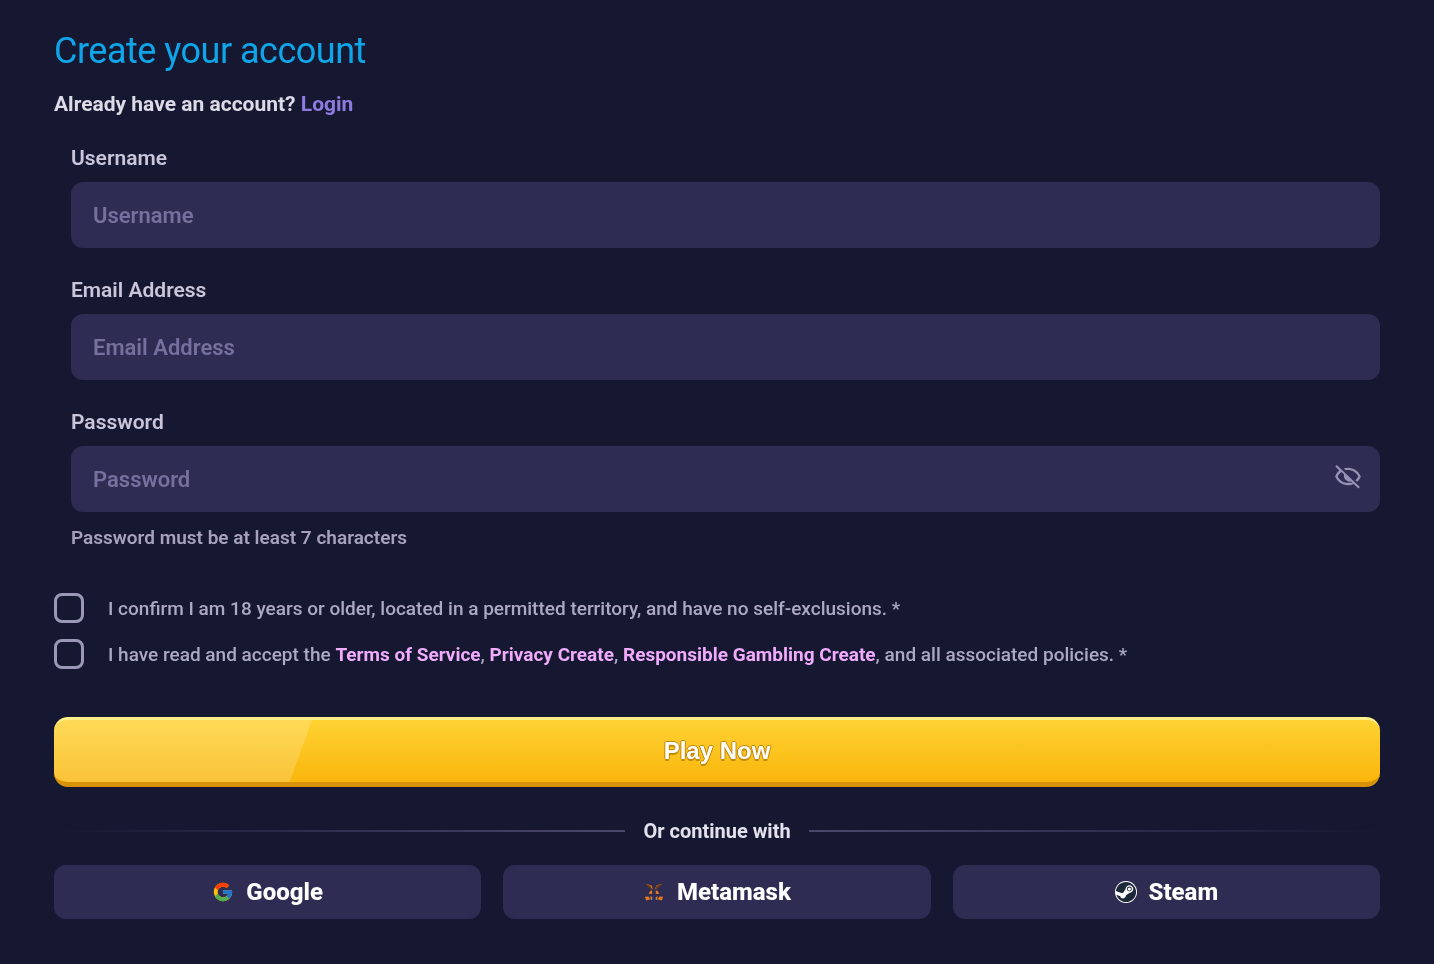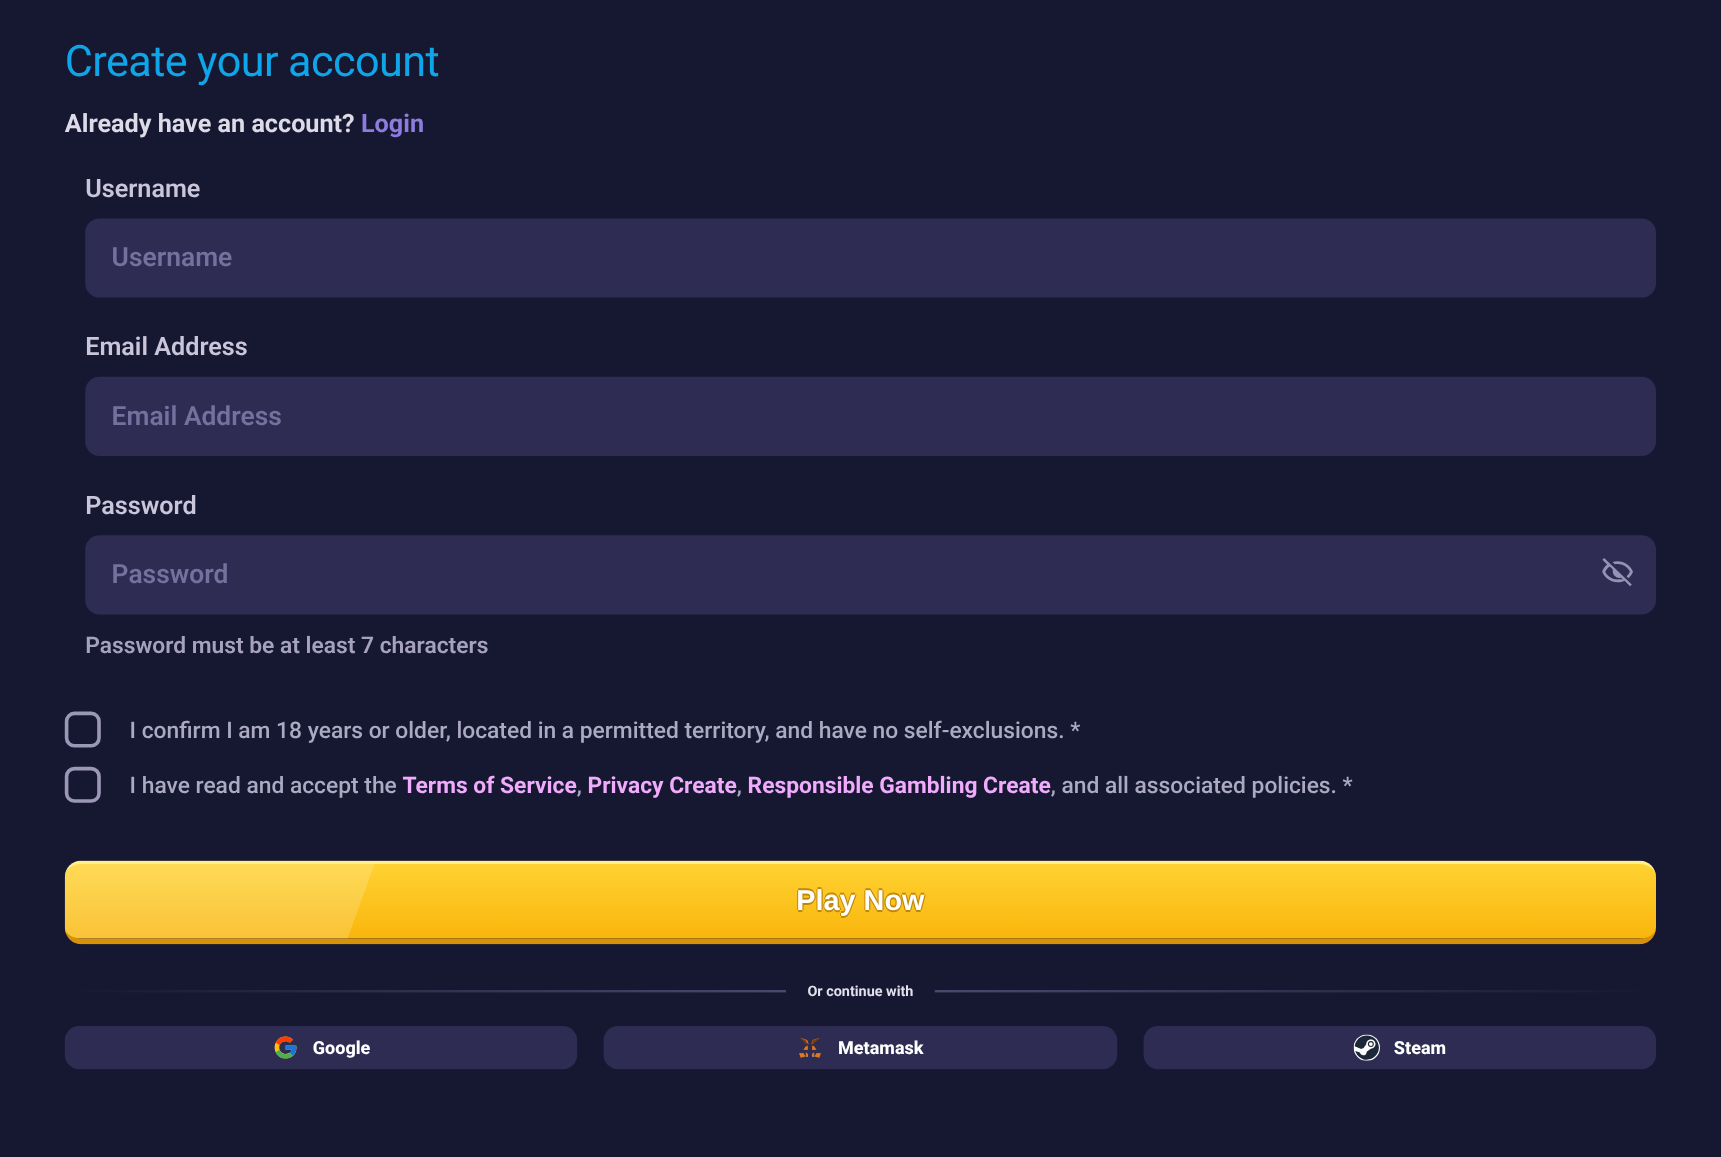--- a/index.html
+++ b/index.html
@@ -130,39 +130,39 @@
     gap: 18px;
     margin-top: 32px;
   }
   .divider-line {
     flex: 1;
     height: 2px;
     background: linear-gradient(90deg, rgba(105,100,142,0) 0%, #4b486e 50%, rgba(105,100,142,0) 100%);
   }
   .divider-line.left { background: linear-gradient(90deg, rgba(75,72,110,0) 0%, #4b486e 100%); }
   .divider-line.right { background: linear-gradient(90deg, #4b486e 0%, rgba(75,72,110,0) 100%); }
-  .divider-text { font-size: 12px; font-weight: 700; color: #e3e1ee; white-space: nowrap; }
+  .divider-text { font-size: 20px; font-weight: 700; color: #e3e1ee; white-space: nowrap; }
   .social-row {
     display: flex;
     gap: 22px;
     margin-top: 22px;
   }
   .social-btn {
     flex: 1;
-    height: 36px;
+    height: 54px;
     background: #2e2c52;
     border-radius: 12px;
     border: none;
     cursor: pointer;
     display: flex;
     align-items: center;
     justify-content: center;
     gap: 12px;
     color: #ffffff;
-    font-size: 15px;
+    font-size: 24px;
     font-weight: 800;
     font-family: inherit;
   }
   .icon { width: 22px; height: 22px; display: inline-block; }
 </style>
 </head>
 <body>
 
 <h1>Create your account</h1>
 <div class="sub">

